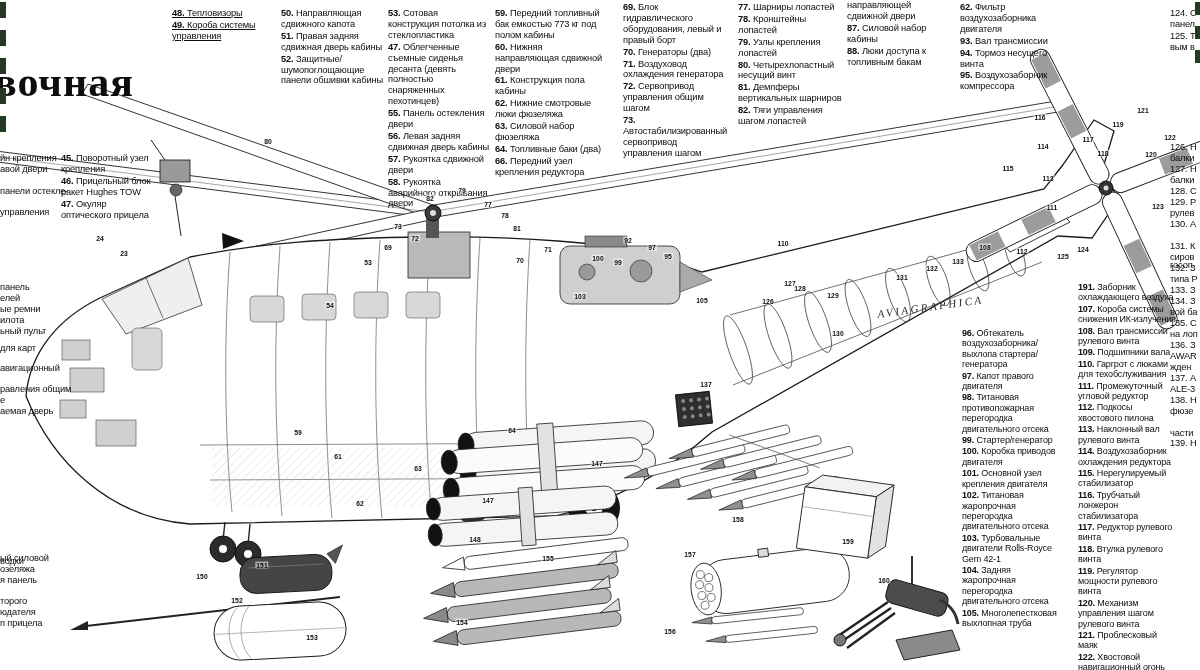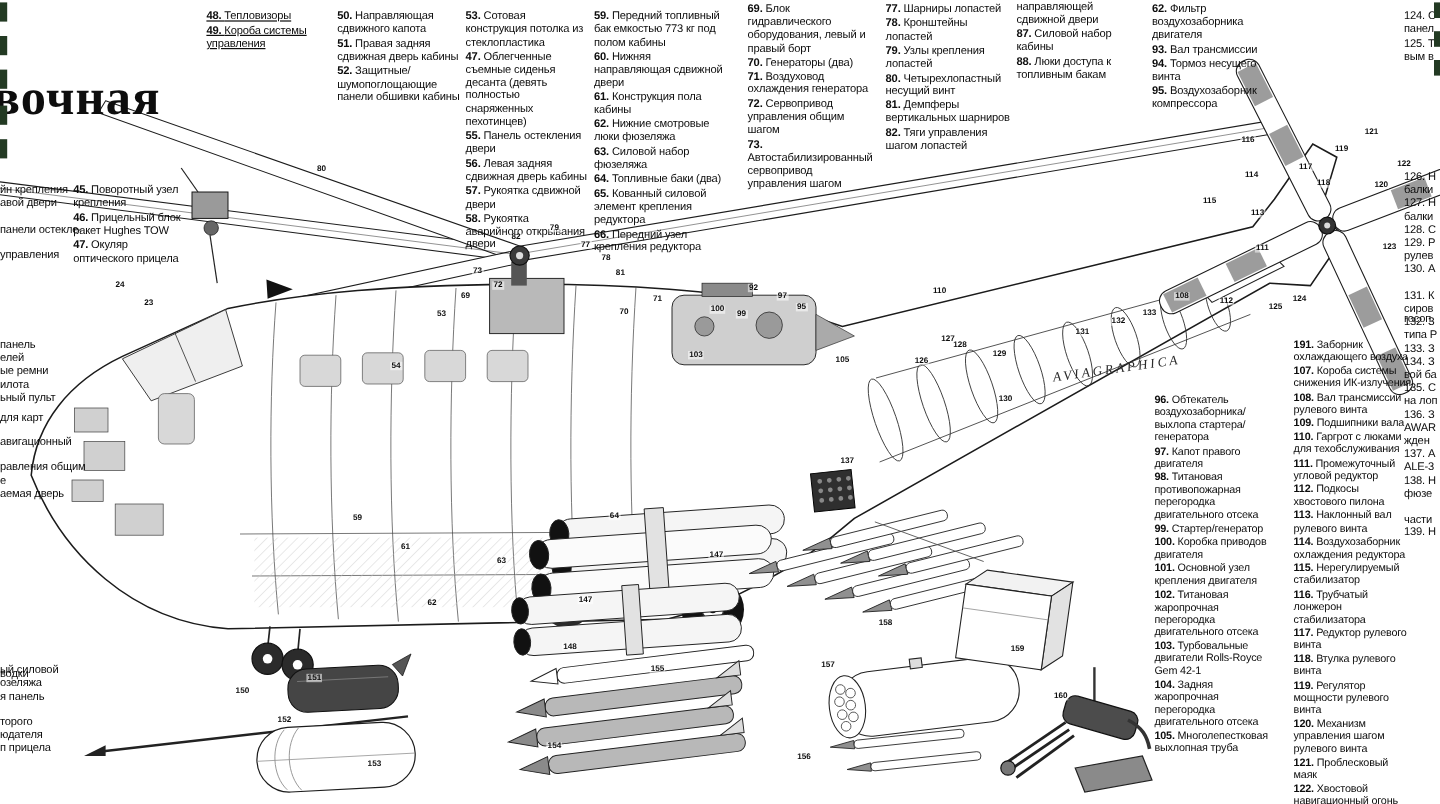--- a/index.html
+++ b/index.html
@@ -302,21 +302,20 @@
     <p class="li"><b>57. </b>Рукоятка сдвижной двери</p>
     <p class="li"><b>58. </b>Рукоятка аварийного открывания двери</p>
   </div>
 <div class="col" style="left: 495px; top: 8px; width: 108px;">
     <p class="li"><b>59. </b>Передний топливный бак емкостью 773 кг под полом кабины</p>
     <p class="li"><b>60. </b>Нижняя направляющая сдвижной двери</p>
     <p class="li"><b>61. </b>Конструкция пола кабины</p>
     <p class="li"><b>62. </b>Нижние смотровые люки фюзеляжа</p>
     <p class="li"><b>63. </b>Силовой набор фюзеляжа</p>
     <p class="li"><b>64. </b>Топливные баки (два)</p>
-    <p class="li"><b>65. </b>Кованный силовой элемент крепления редуктора</p>
     <p class="li"><b>66. </b>Передний узел крепления редуктора</p>
   </div>
 <div class="col" style="left: 623px; top: 2px; width: 104px;">
     <p class="li"><b>69. </b>Блок гидравлического оборудования, левый и правый борт</p>
     <p class="li"><b>70. </b>Генераторы (два)</p>
     <p class="li"><b>71. </b>Воздуховод охлаждения генератора</p>
     <p class="li"><b>72. </b>Сервопривод управления общим шагом</p>
     <p class="li"><b>73. </b>Автостабилизированный сервопривод управления шагом</p>
   </div>
 <div class="col" style="left: 738px; top: 2px; width: 105px;">

